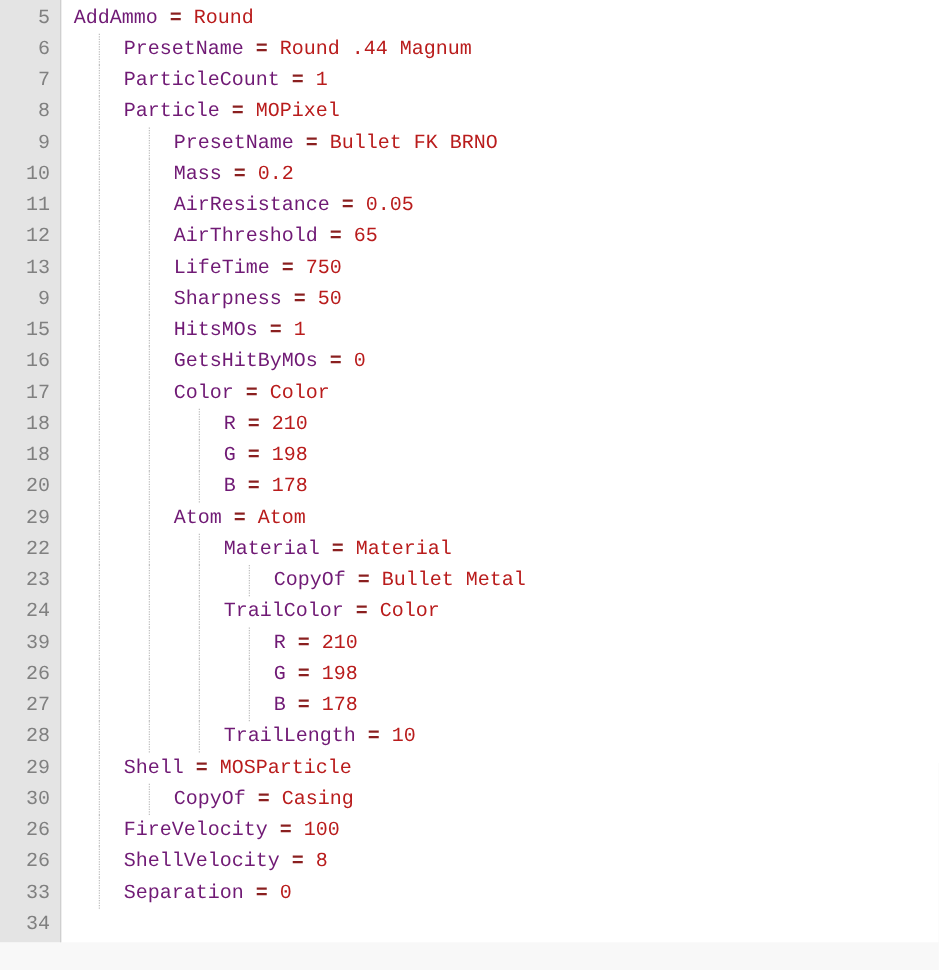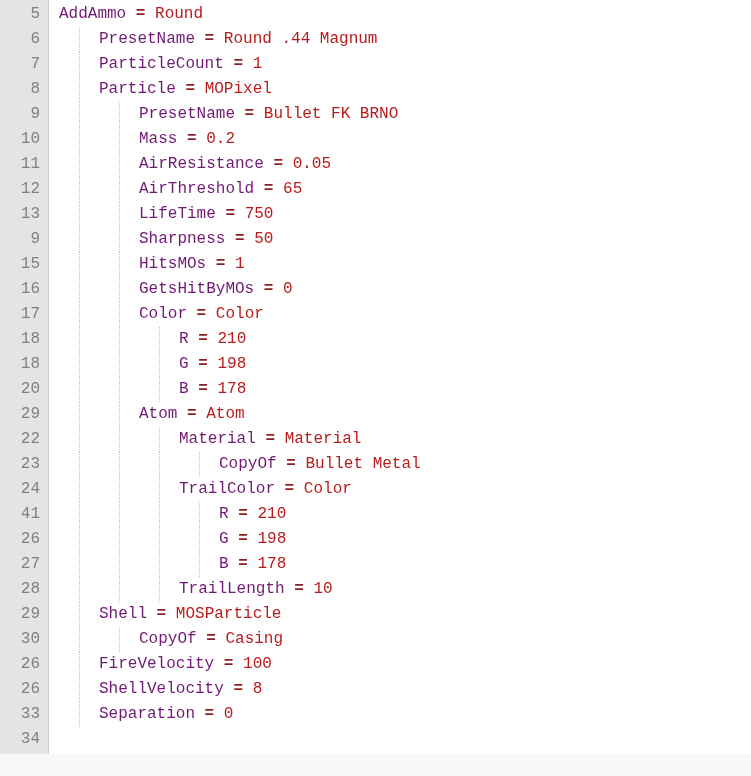--- a/index.html
+++ b/index.html
@@ -75,21 +75,21 @@
       <div class="gutter-line">15</div>
       <div class="gutter-line">16</div>
       <div class="gutter-line">17</div>
       <div class="gutter-line">18</div>
       <div class="gutter-line">18</div>
       <div class="gutter-line">20</div>
       <div class="gutter-line">29</div>
       <div class="gutter-line">22</div>
       <div class="gutter-line">23</div>
       <div class="gutter-line">24</div>
-      <div class="gutter-line">41</div>
+      <div class="gutter-line">39</div>
       <div class="gutter-line">26</div>
       <div class="gutter-line">27</div>
       <div class="gutter-line">28</div>
       <div class="gutter-line">29</div>
       <div class="gutter-line">30</div>
       <div class="gutter-line">26</div>
       <div class="gutter-line">26</div>
       <div class="gutter-line">33</div>
       <div class="gutter-line">34</div>
     </div>

